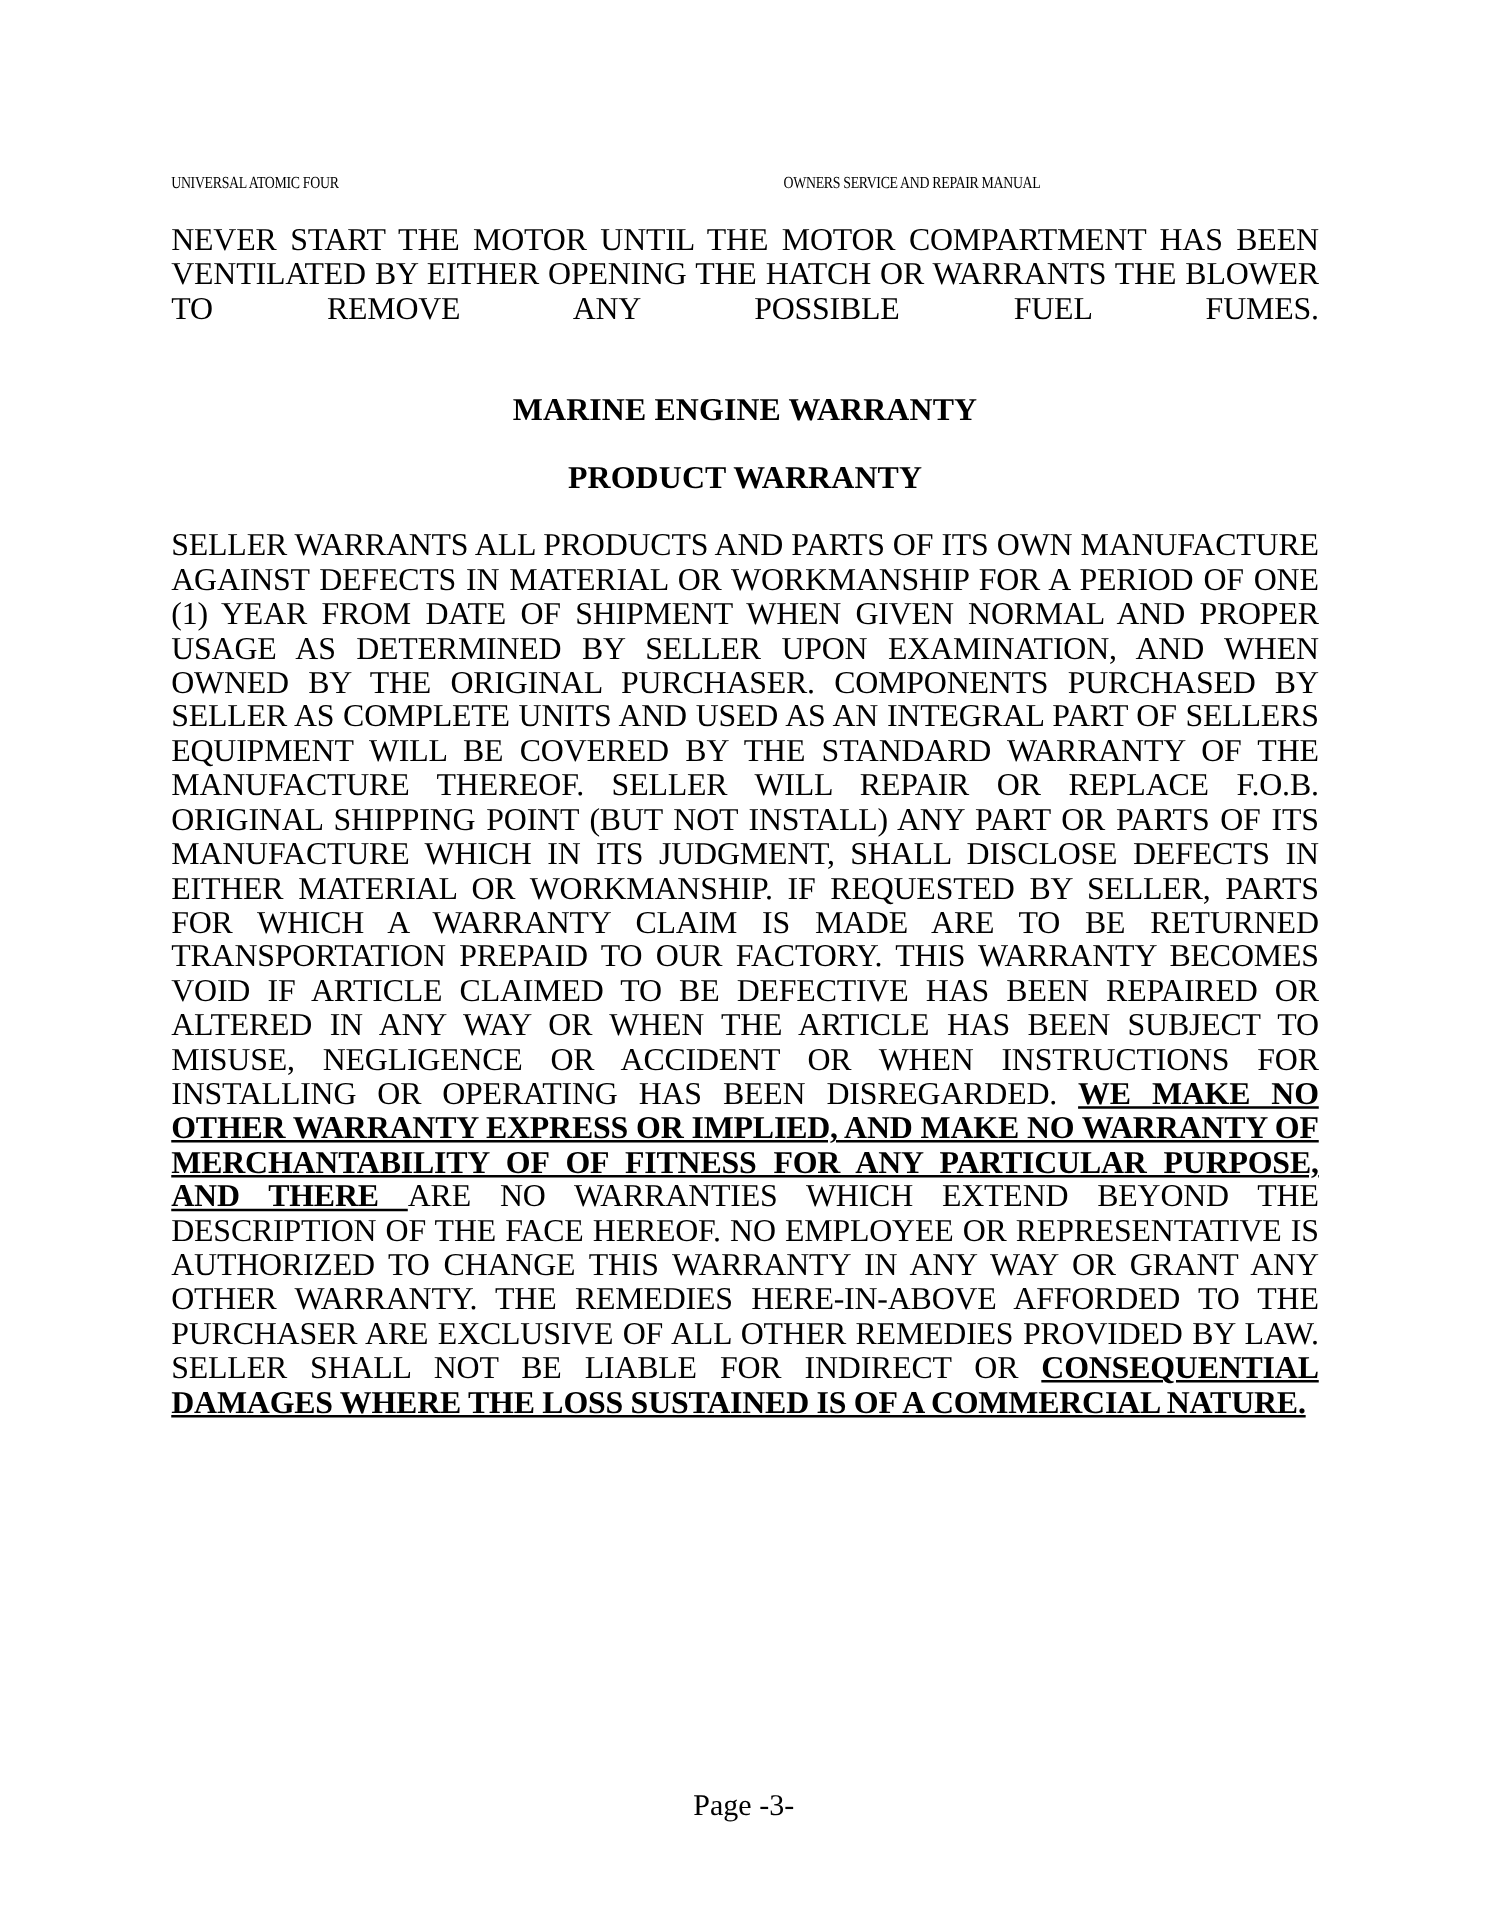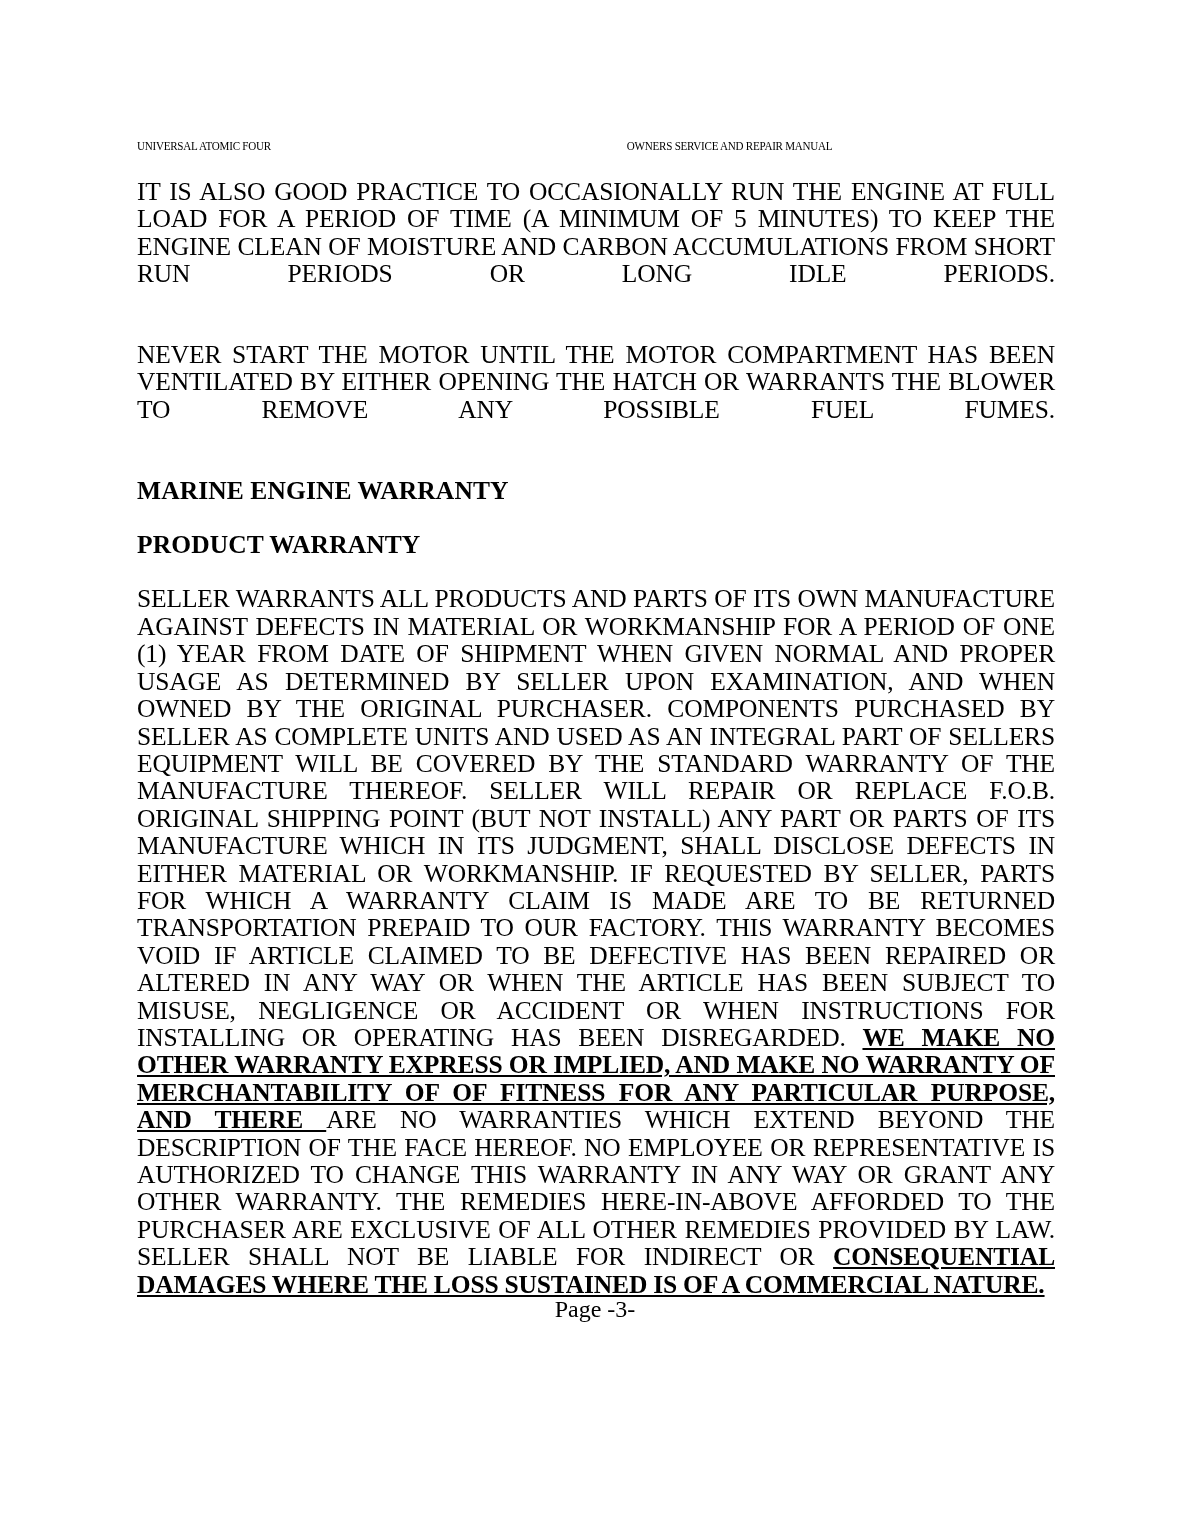--- a/index.html
+++ b/index.html
@@ -63,60 +63,59 @@
     display: inline-block;
     width: 100%;
   }
   p.para.nolast::after { content: none; display: none; }
 
   h2.heading {
     margin: 0;
     font-size: 25.5px;
     line-height: 27.4px;
     font-weight: bold;
-    text-align: left;
+    text-align: center;
     letter-spacing: 0.1px;
   }
   h2.heading.underlined span.htext {
     text-underline-offset: 3px;
   }
 
   .spacer-sm { height: 27px; }
   .spacer-md { height: 27px; }
 
   u.ul, .ul {
     text-decoration: underline;
     text-underline-offset: 2px;
     text-decoration-thickness: 1.5px;
     font-weight: bold;
   }
 
   
   .page-footer {
     position: absolute;
     left: 0;
-    top: 1296px;
+    top: 1432px;
     width: 1190px;
     text-align: center;
     font-size: 24px;
   }
 </style>
 </head>
 <body>
 
 <div class="page">
 
   <div class="running-head">
     <span class="rh-left">UNIVERSAL ATOMIC FOUR</span>
     <span class="rh-right">OWNERS SERVICE AND REPAIR MANUAL</span>
   </div>
 
   <div class="body-block">
 
-    <p class="para">IT IS ALSO GOOD PRACTICE TO OCCASIONALLY RUN THE ENGINE AT FULL LOAD FOR A PERIOD OF TIME (A MINIMUM OF 5 MINUTES) TO KEEP THE ENGINE CLEAN OF MOISTURE AND CARBON ACCUMULATIONS FROM SHORT RUN PERIODS OR LONG IDLE PERIODS.</p>
 
     <p class="para">NEVER START THE MOTOR UNTIL THE MOTOR COMPARTMENT HAS BEEN VENTILATED BY EITHER OPENING THE HATCH OR WARRANTS THE BLOWER TO REMOVE ANY POSSIBLE FUEL FUMES.</p>
 
     <h2 class="heading">
       <span class="htext">MARINE ENGINE WARRANTY</span>
     </h2>
 
     <div class="spacer-sm"></div>
 
     <h2 class="heading underlined">

